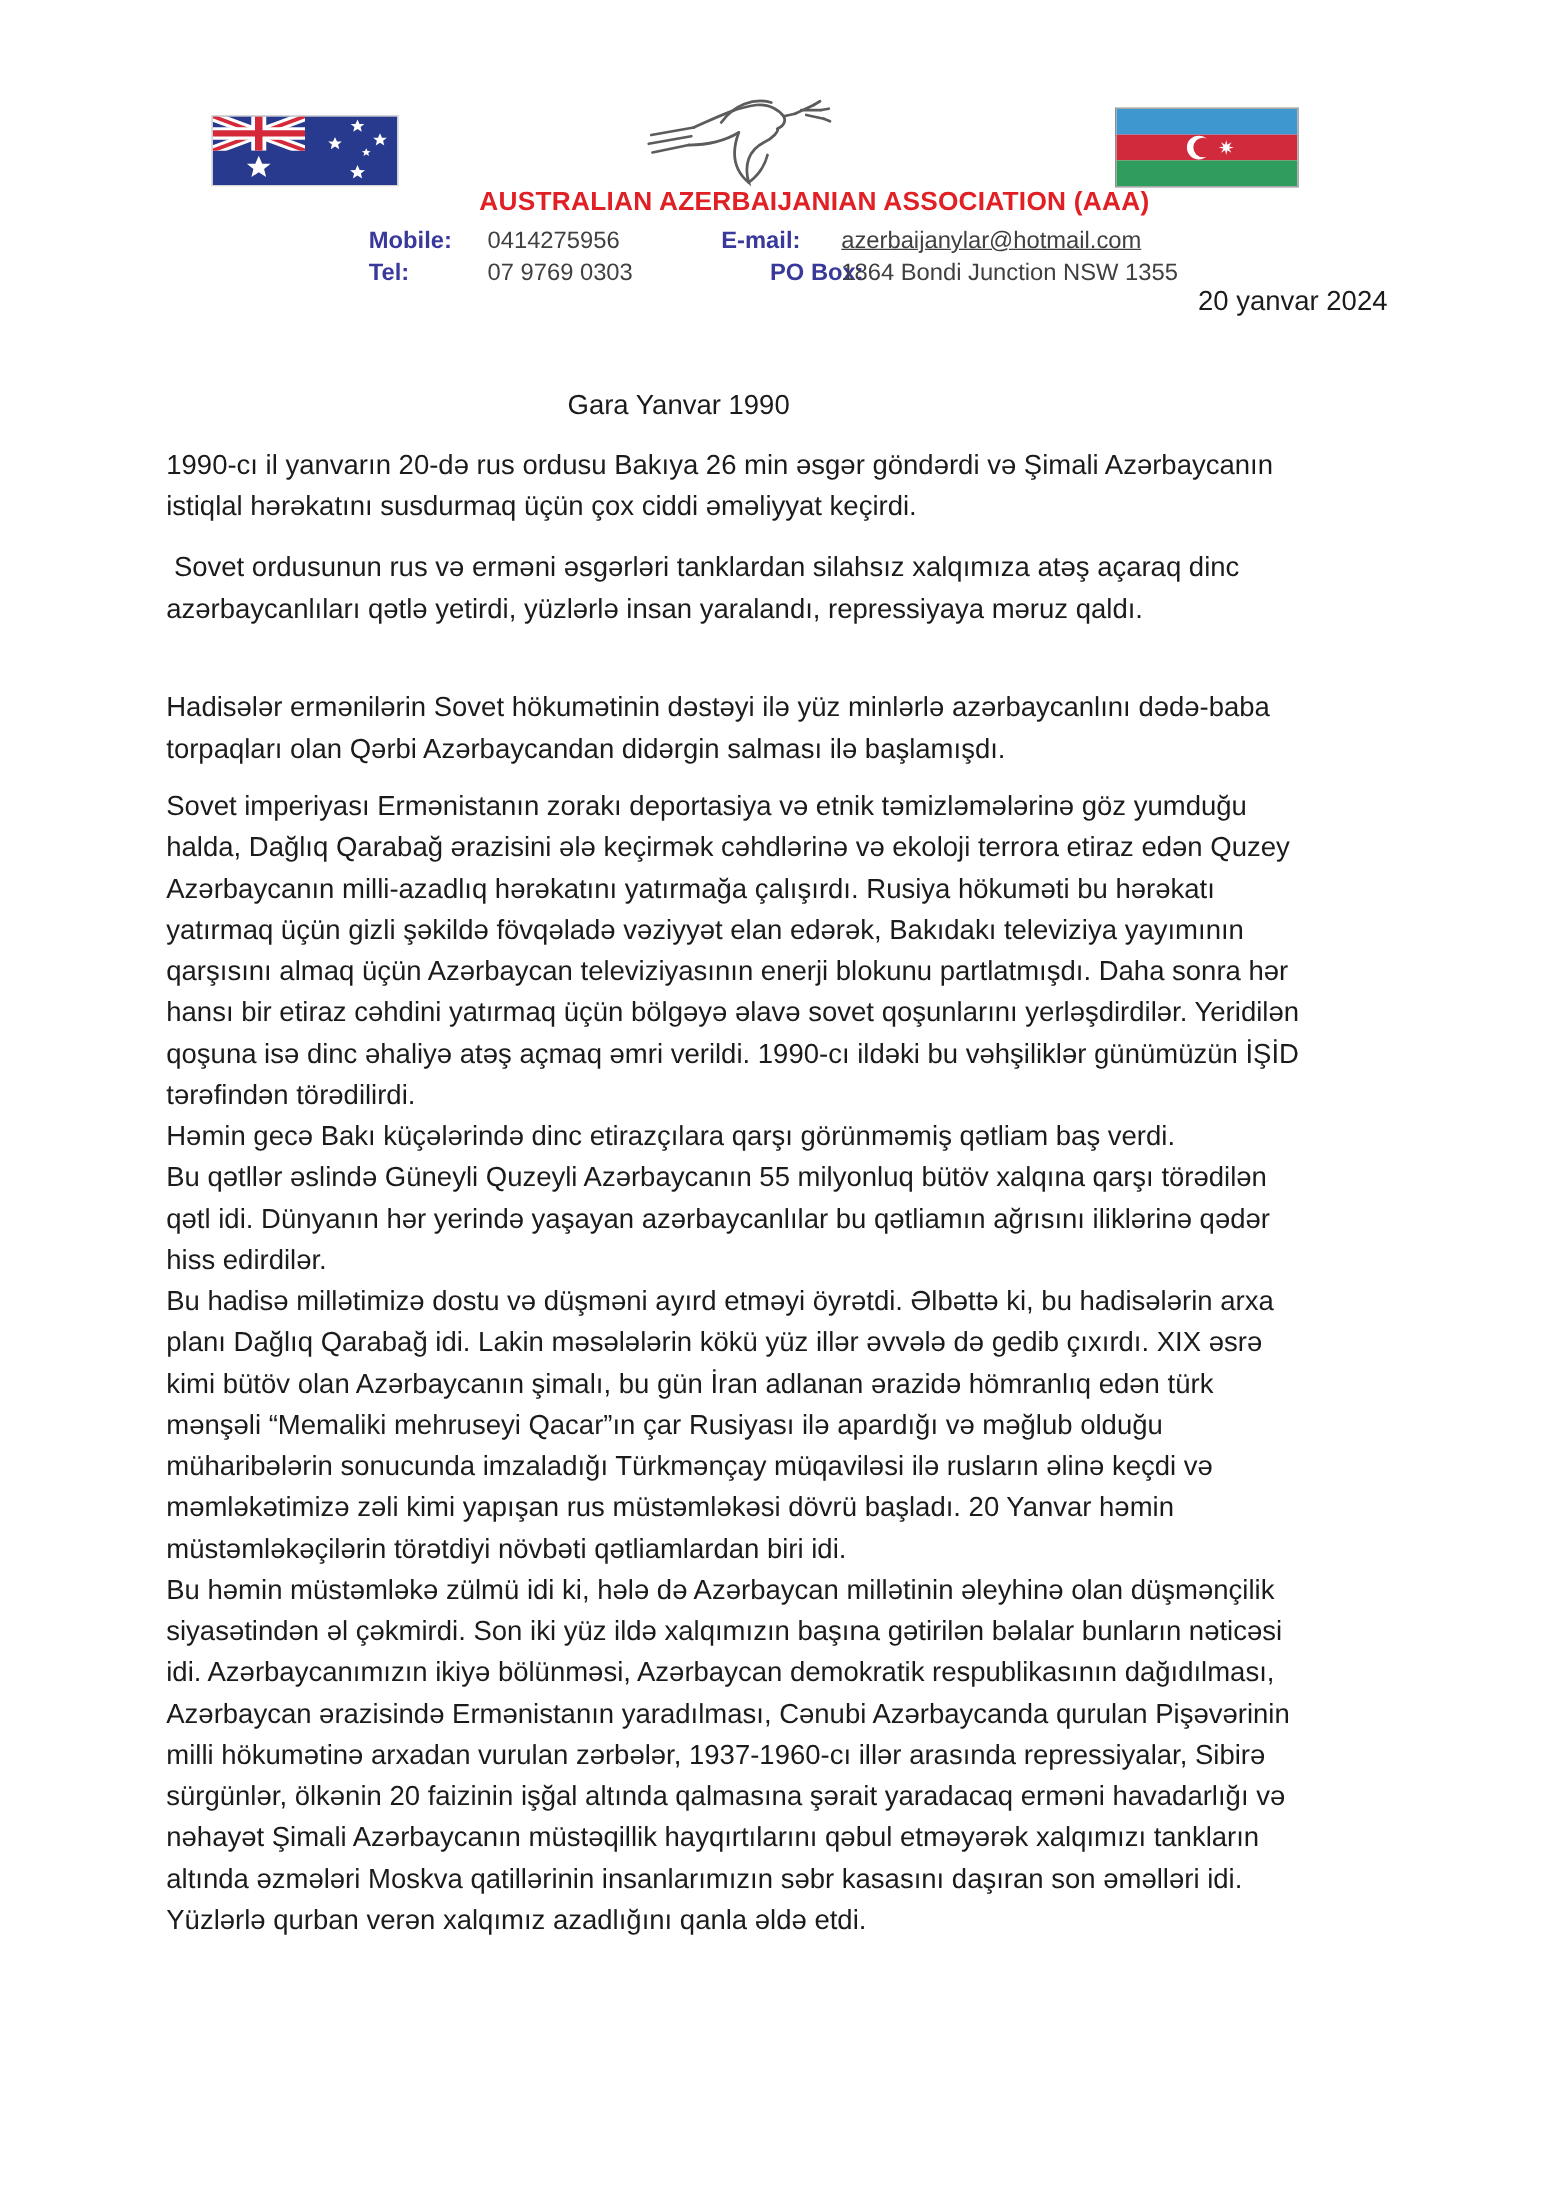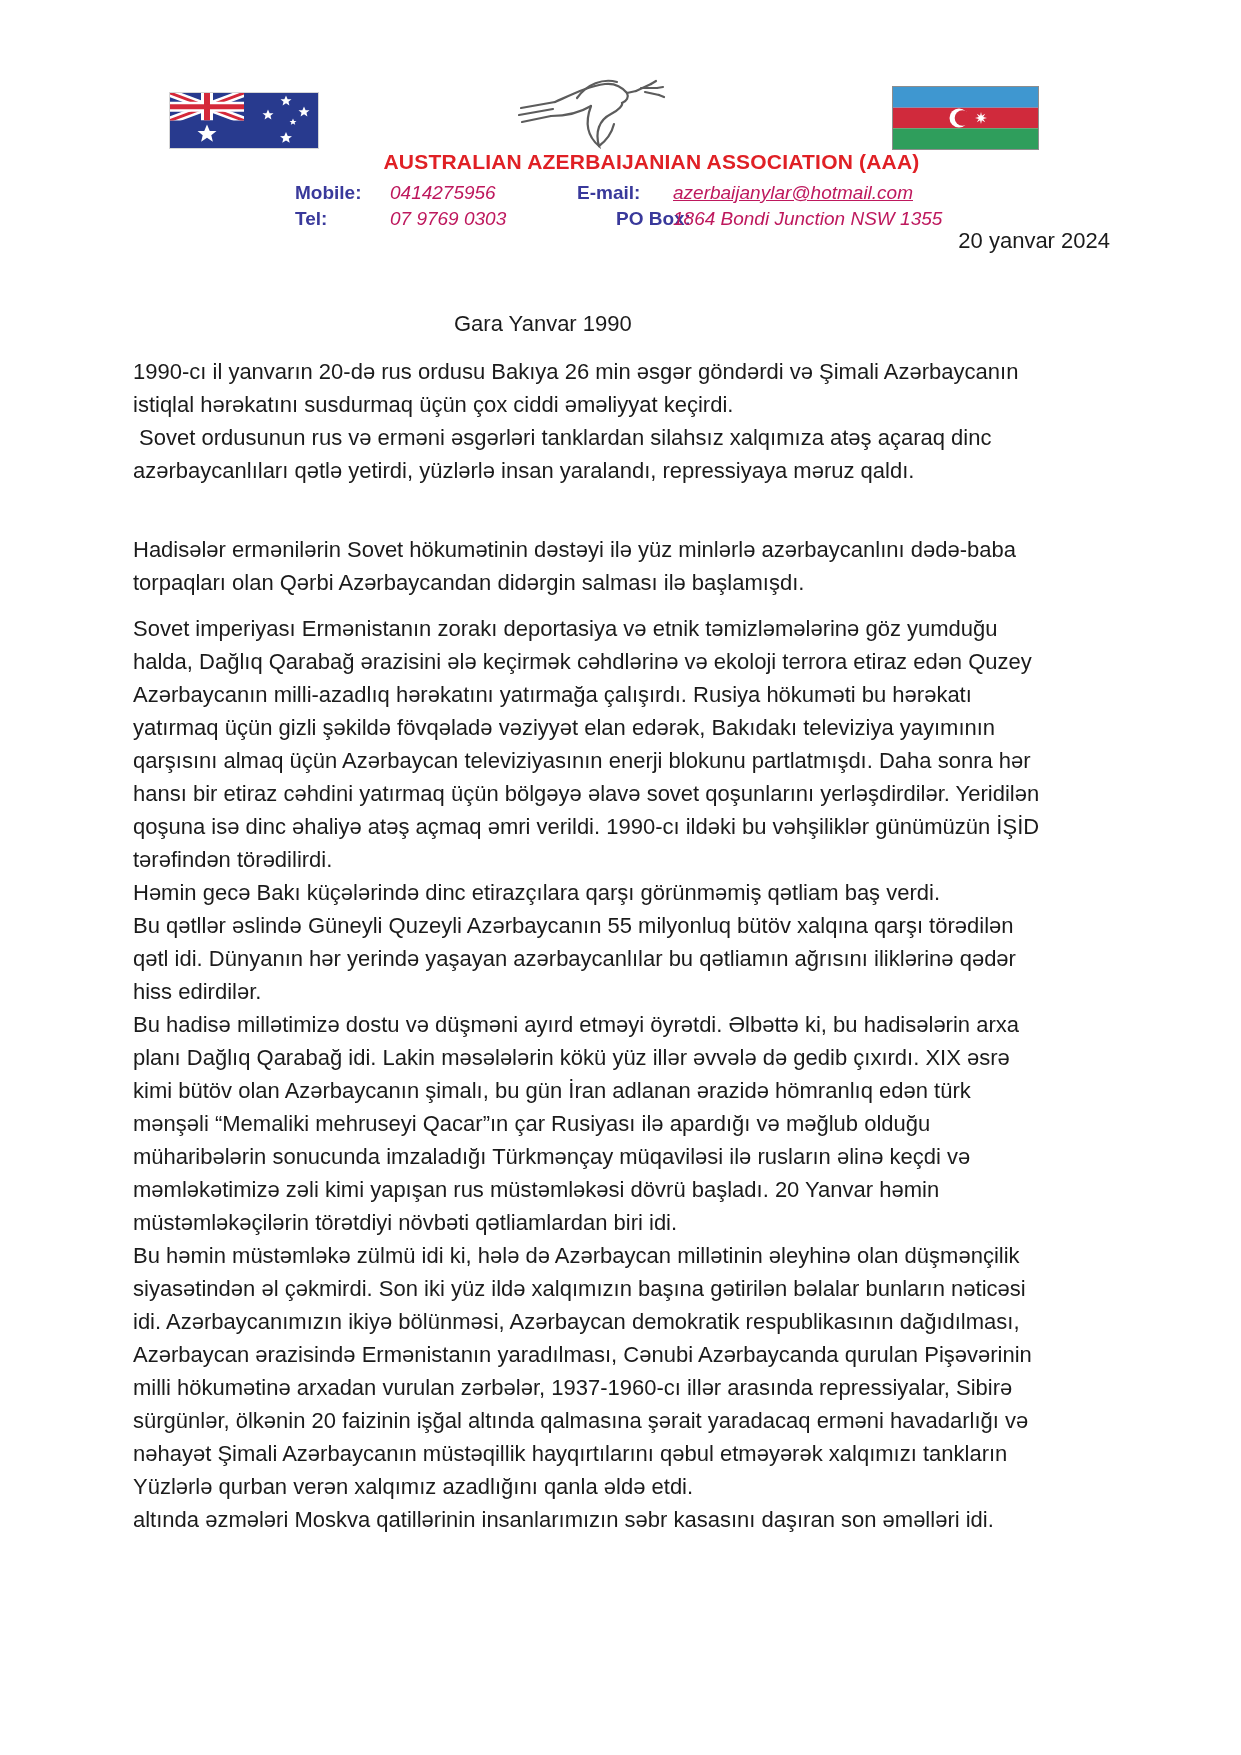--- a/index.html
+++ b/index.html
@@ -13,38 +13,38 @@
   .flag { position:absolute; display:block; }
   .aus-flag { left:170px; top:93px;  width:148px; height:55px; outline:1px solid #d5d5d5; }
   .dove    { left:515px; top:74px;  width:170px; height:80px; }
   .az-flag { left:893px; top:87px;  width:145px; height:62px; outline:1px solid #8d8d8d; }
   .org-name {
     position:absolute; top:150px; left:0; width:1241px; text-align:center;
     font-size:21px; font-weight:bold; letter-spacing:0.2px; color:#e02025;padding-left:31px;
   }
   .contact span { position:absolute; font-size:19px; white-space:nowrap; }
   .c-label { font-weight:bold; color:#39399b; }
-  .c-value { color:#be185d;font-style:italic; }
+  .c-value { color:#404040; }
   .c-link  { text-decoration:underline; cursor:pointer; }
   .p-mobile-l { left:295px; top:182px; }
   .p-mobile-v { left:390px; top:182px; }
   .p-tel-l    { left:295px; top:208px; }
   .p-tel-v    { left:390px; top:208px; }
   .p-email-l  { left:577px; top:182px;text-align:right; }
   .p-email-v  { left:673px; top:182px; }
   .p-pobox-l  { left:572px; top:208px;margin-left:44px; }
   .p-pobox-v  { left:673px; top:208px; }
   
   .doc-date  { position:absolute; top:228px; right:131px; font-size:22px; }
   .doc-title { position:absolute; top:311px; left:454px; font-size:22px; }
   .doc-body  { position:absolute; top:355px; left:133px; width:1010px;
                font-size:22px; line-height:33px; }
   .tline { white-space:nowrap; }
   .para  { margin:0; }
-  .gap-normal { }
+  .gap-normal { margin-top:16px; }
   .gap-large  { margin-top:46px; }
   .gap-small  { margin-top:13px; }
 </style>
 </head>
 <body>
 
 <div class="page">
 
   <div>
 
@@ -152,18 +152,18 @@
       <div class="tline">müharibələrin sonucunda imzaladığı Türkmənçay müqaviləsi ilə rusların əlinə keçdi və</div>
       <div class="tline">məmləkətimizə zəli kimi yapışan rus müstəmləkəsi dövrü başladı. 20 Yanvar həmin</div>
       <div class="tline">müstəmləkəçilərin törətdiyi növbəti qətliamlardan biri idi.</div>
       <div class="tline">Bu həmin müstəmləkə zülmü idi ki, hələ də Azərbaycan millətinin əleyhinə olan düşmənçilik</div>
       <div class="tline">siyasətindən əl çəkmirdi. Son iki yüz ildə xalqımızın başına gətirilən bəlalar bunların nəticəsi</div>
       <div class="tline">idi. Azərbaycanımızın ikiyə bölünməsi, Azərbaycan demokratik respublikasının dağıdılması,</div>
       <div class="tline">Azərbaycan ərazisində Ermənistanın yaradılması, Cənubi Azərbaycanda qurulan Pişəvərinin</div>
       <div class="tline">milli hökumətinə arxadan vurulan zərbələr, 1937-1960-cı illər arasında repressiyalar, Sibirə</div>
       <div class="tline">sürgünlər, ölkənin 20 faizinin işğal altında qalmasına şərait yaradacaq erməni havadarlığı və</div>
       <div class="tline">nəhayət Şimali Azərbaycanın müstəqillik hayqırtılarını qəbul etməyərək xalqımızı tankların</div>
+      <div class="tline">altında əzmələri Moskva qatillərinin insanlarımızın səbr kasasını daşıran son əməlləri idi.</div>
       <div class="tline">Yüzlərlə qurban verən xalqımız azadlığını qanla əldə etdi.</div>
-      <div class="tline">altında əzmələri Moskva qatillərinin insanlarımızın səbr kasasını daşıran son əməlləri idi.</div>
     </div>
 
   </div>
 </div>
 
 </body></html>

